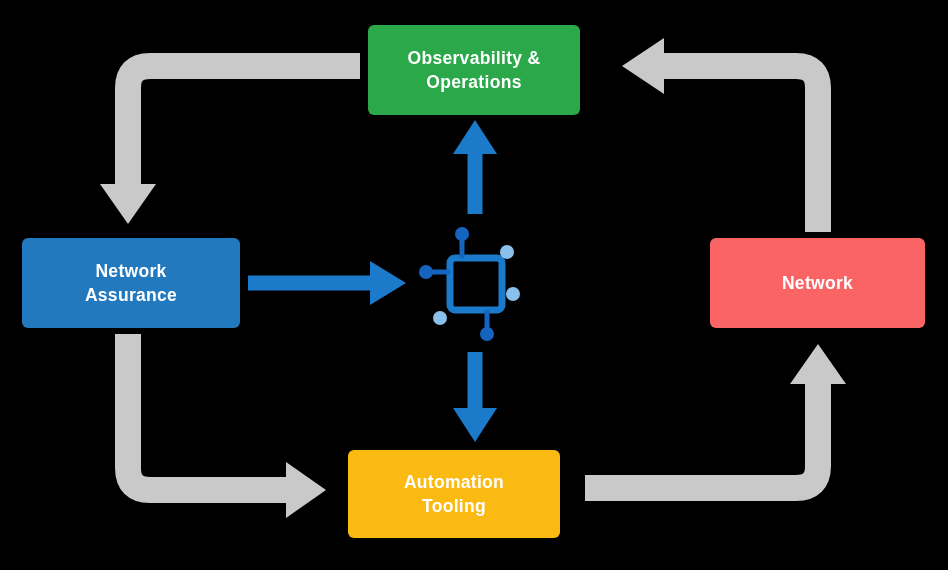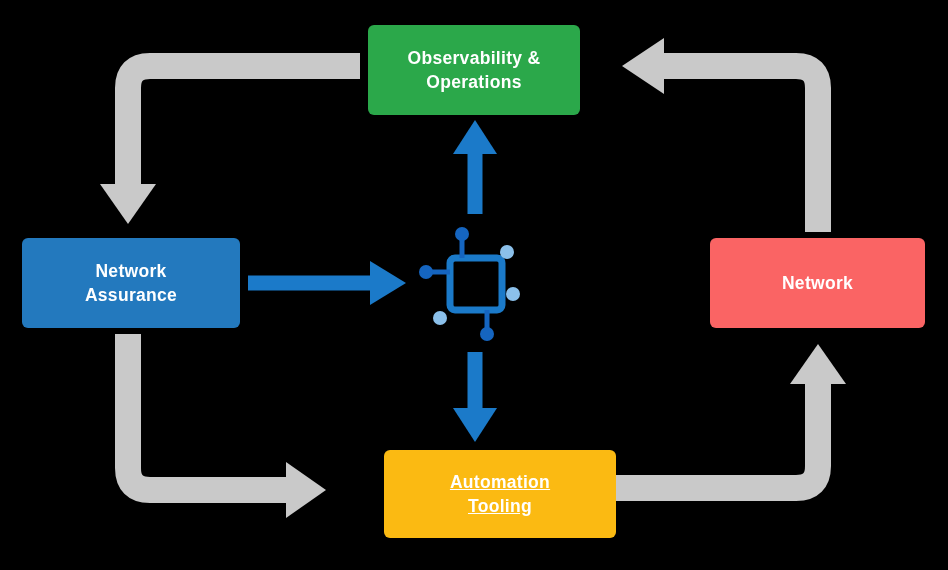--- a/index.html
+++ b/index.html
@@ -31,21 +31,21 @@
     text-align: center;
     font-size: 17.5px;
     font-weight: 600;
     letter-spacing: 0.3px;
     line-height: 1.4;
   }
   .node span { display: block; }
   .node-observability      { left: 368px; top: 25px;  width: 212px; height: 90px; }
   .node-network-operations { left: 22px;  top: 238px; width: 218px; height: 90px; }
   .node-network-infra      { left: 710px; top: 238px; width: 215px; height: 90px; }
-  .node-automation-tooling { left: 384px; top: 450px; width: 232px; height: 88px; text-decoration: underline; }
+  .node-automation-tooling { left: 348px; top: 450px; width: 212px; height: 88px; }
 </style>
 </head>
 <body>
 
 <div class="stage">
 
   <svg class="arrow-layer" viewBox="0 0 948 570" aria-hidden="true">
 
     <g>
       <path d="M 360 66 H 150 Q 128 66 128 88 V 186" fill="none" stroke-width="26" stroke-linecap="butt" stroke-linejoin="round" style="stroke: rgb(201, 201, 201);"></path>

